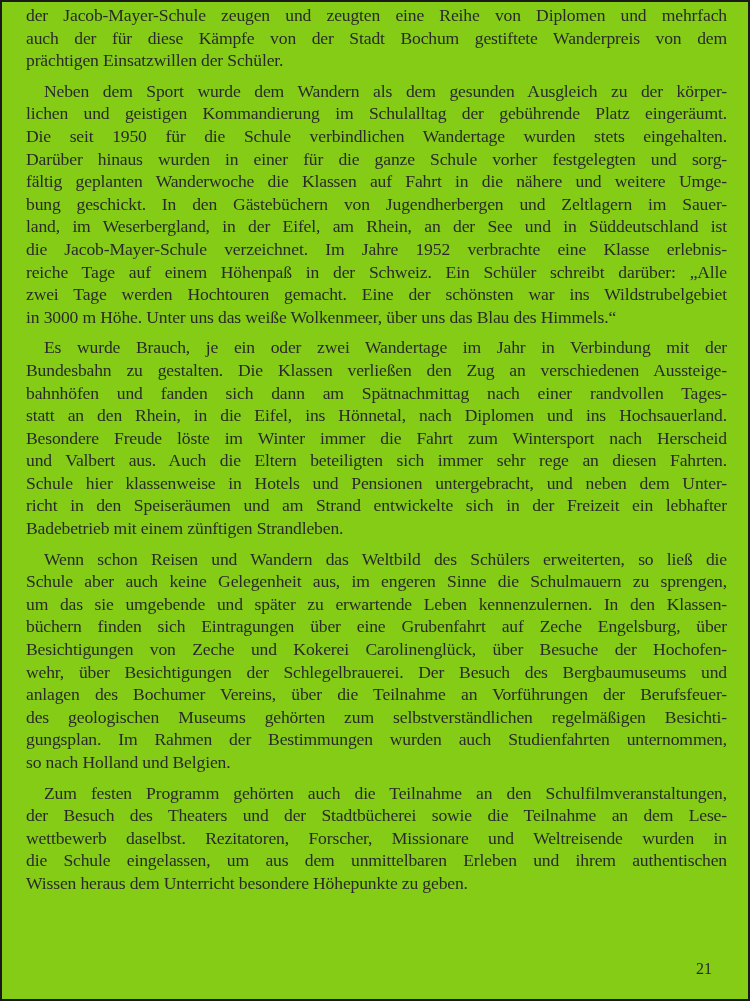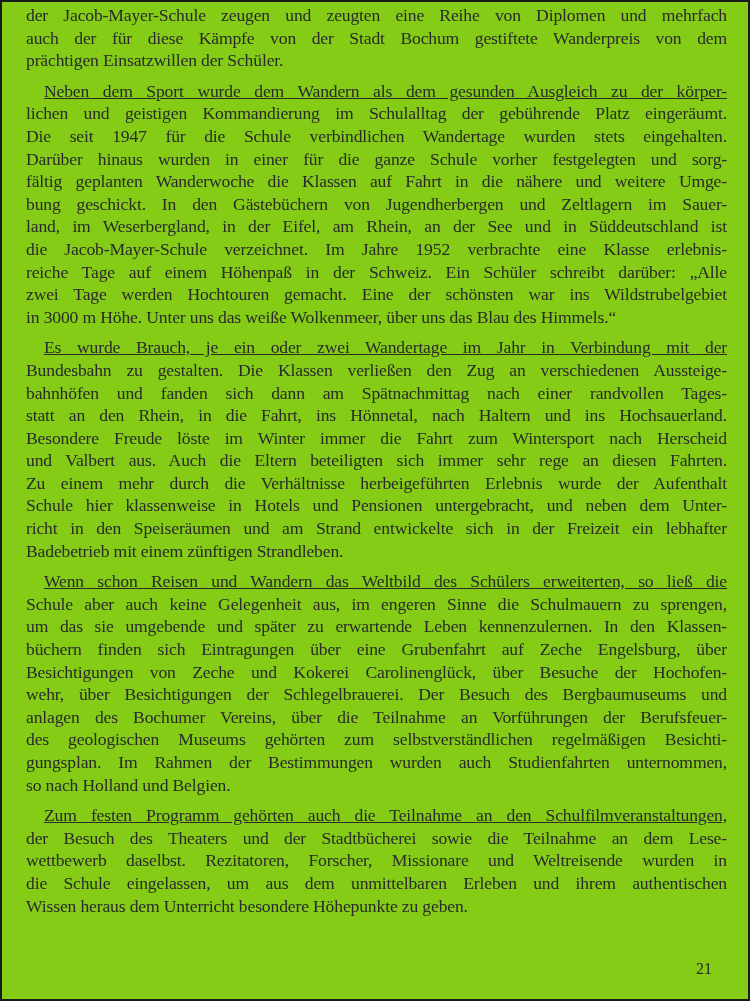--- a/index.html
+++ b/index.html
@@ -27,59 +27,58 @@
   }
   p.para .line {
     display: block;
     text-align: justify;
     text-align-last: justify;
     white-space: nowrap;
   }
   p.para .line.last {
     text-align-last: left;
   }
-  p.para .line.indent { padding-left: 18px; text-decoration: underline; }
+  p.para .line.indent { padding-left: 18px; }
   .page-number {
     position: absolute;
     right: 36px; top: 958px;
     font-size: 16px;
     color: #2a2a2a;
   }
 </style>
 </head>
 <body>
 
 <div class="page">
   <div class="text-block" id="text-block">
       <p class="para">
         <span class="line">der Jacob-Mayer-Schule zeugen und zeugten eine Reihe von Diplomen und mehrfach</span>
         <span class="line">auch der für diese Kämpfe von der Stadt Bochum gestiftete Wanderpreis von dem</span>
         <span class="line last">prächtigen Einsatzwillen der Schüler.</span>
       </p>
       <p class="para">
         <span class="line indent">Neben dem Sport wurde dem Wandern als dem gesunden Ausgleich zu der körper-</span>
         <span class="line">lichen und geistigen Kommandierung im Schulalltag der gebührende Platz eingeräumt.</span>
-        <span class="line">Die seit 1947 für die Schule verbindlichen Wandertage wurden stets eingehalten.</span>
+        <span class="line">Die seit 1950 für die Schule verbindlichen Wandertage wurden stets eingehalten.</span>
         <span class="line">Darüber hinaus wurden in einer für die ganze Schule vorher festgelegten und sorg-</span>
         <span class="line">fältig geplanten Wanderwoche die Klassen auf Fahrt in die nähere und weitere Umge-</span>
         <span class="line">bung geschickt. In den Gästebüchern von Jugendherbergen und Zeltlagern im Sauer-</span>
         <span class="line">land, im Weserbergland, in der Eifel, am Rhein, an der See und in Süddeutschland ist</span>
         <span class="line">die Jacob-Mayer-Schule verzeichnet. Im Jahre 1952 verbrachte eine Klasse erlebnis-</span>
         <span class="line">reiche Tage auf einem Höhenpaß in der Schweiz. Ein Schüler schreibt darüber: „Alle</span>
         <span class="line">zwei Tage werden Hochtouren gemacht. Eine der schönsten war ins Wildstrubelgebiet</span>
         <span class="line last">in 3000 m Höhe. Unter uns das weiße Wolkenmeer, über uns das Blau des Himmels.“</span>
       </p>
       <p class="para">
         <span class="line indent">Es wurde Brauch, je ein oder zwei Wandertage im Jahr in Verbindung mit der</span>
         <span class="line">Bundesbahn zu gestalten. Die Klassen verließen den Zug an verschiedenen Aussteige-</span>
         <span class="line">bahnhöfen und fanden sich dann am Spätnachmittag nach einer randvollen Tages-</span>
-        <span class="line">statt an den Rhein, in die Fahrt, ins Hönnetal, nach Haltern und ins Hochsauerland.</span>
+        <span class="line">statt an den Rhein, in die Eifel, ins Hönnetal, nach Diplomen und ins Hochsauerland.</span>
         <span class="line">Besondere Freude löste im Winter immer die Fahrt zum Wintersport nach Herscheid</span>
         <span class="line">und Valbert aus. Auch die Eltern beteiligten sich immer sehr rege an diesen Fahrten.</span>
-        <span class="line">Zu einem mehr durch die Verhältnisse herbeigeführten Erlebnis wurde der Aufenthalt</span>
         <span class="line">Schule hier klassenweise in Hotels und Pensionen untergebracht, und neben dem Unter-</span>
         <span class="line">richt in den Speiseräumen und am Strand entwickelte sich in der Freizeit ein lebhafter</span>
         <span class="line last">Badebetrieb mit einem zünftigen Strandleben.</span>
       </p>
       <p class="para">
         <span class="line indent">Wenn schon Reisen und Wandern das Weltbild des Schülers erweiterten, so ließ die</span>
         <span class="line">Schule aber auch keine Gelegenheit aus, im engeren Sinne die Schulmauern zu sprengen,</span>
         <span class="line">um das sie umgebende und später zu erwartende Leben kennenzulernen. In den Klassen-</span>
         <span class="line">büchern finden sich Eintragungen über eine Grubenfahrt auf Zeche Engelsburg, über</span>
         <span class="line">Besichtigungen von Zeche und Kokerei Carolinenglück, über Besuche der Hochofen-</span>

